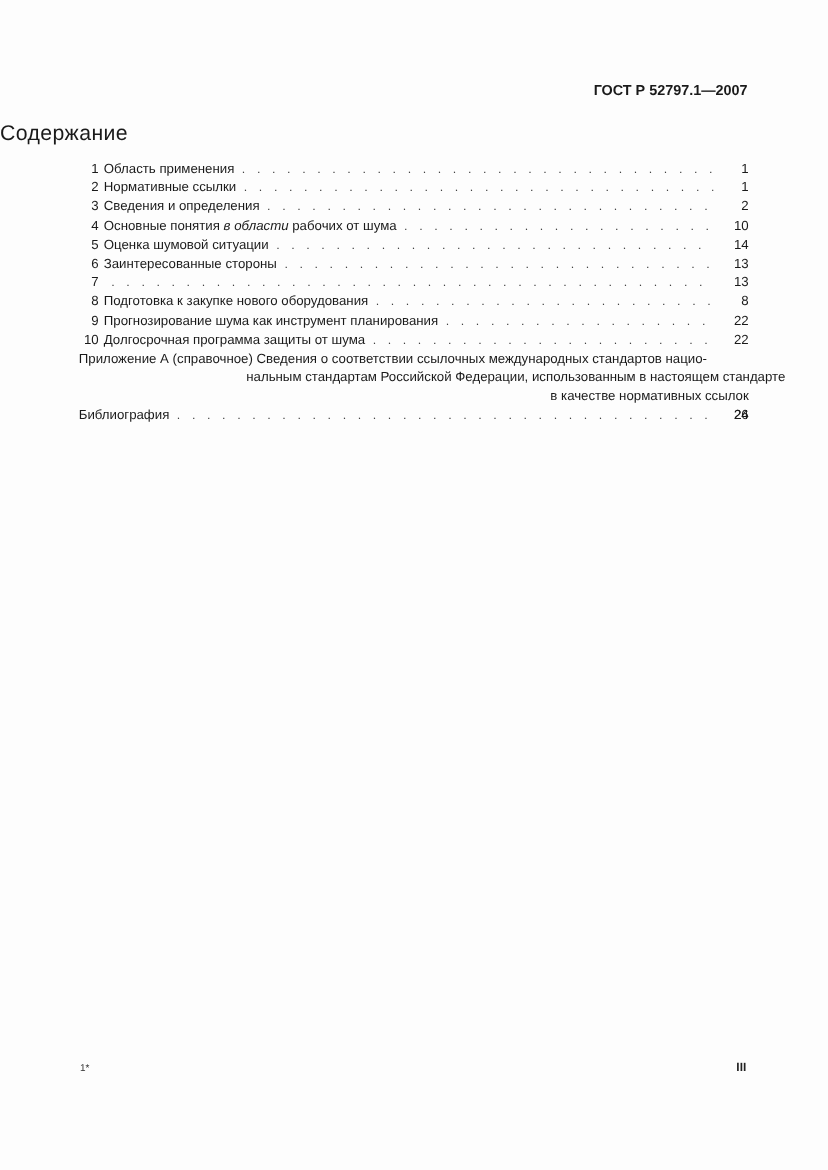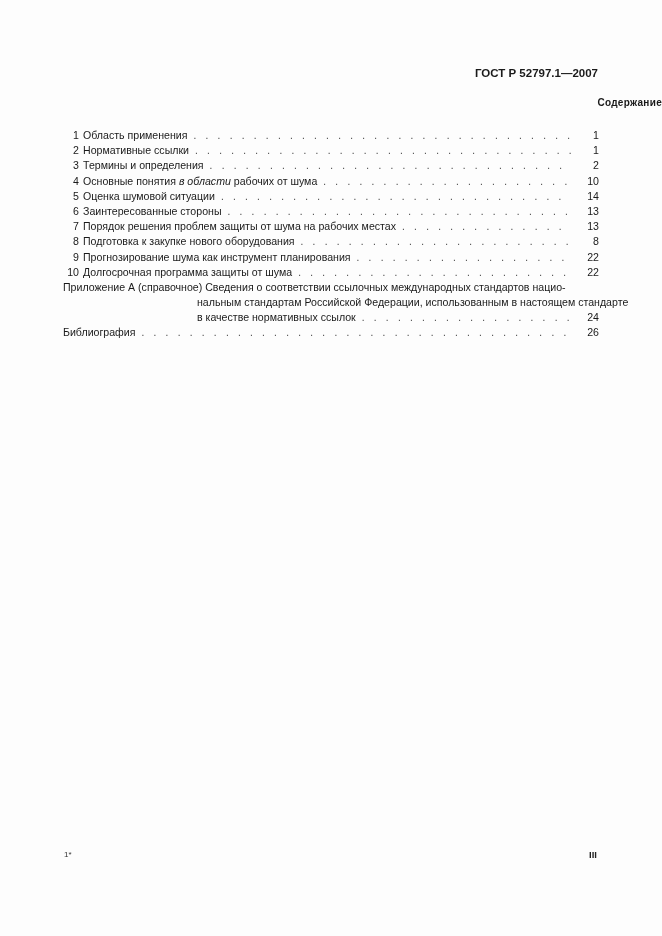--- a/index.html
+++ b/index.html
@@ -21,23 +21,23 @@
       right: 64px;
       font-size: 11.5px;
       font-weight: bold;
       letter-spacing: 0;
     }
     .toc-title {
       position: absolute;
       top: 97px;
       left: 0;
       width: 662px;
-      text-align: right;
-      font-size: 10px;
-      font-weight: bold;
+      text-align: left;
+      font-size: 17px;
+      font-weight: normal;
       letter-spacing: 0.3px;
     }
     .toc {
       position: absolute;
       top: 128px;
       left: 63px;
       width: 536px;
       font-size: 10.6px;
       line-height: 15.2px;
     }
@@ -85,20 +85,21 @@
       padding-left: 134px;
       white-space: nowrap;
       height: 15.2px;
     }
     .appendix-last {
       display: flex;
       align-items: flex-end;
       padding-left: 134px;
       height: 15.2px;
       white-space: nowrap;
+      flex-direction: column;
     }
     .footer-left {
       position: absolute;
       top: 850px;
       left: 64px;
       font-size: 8px;
       color: #333;
     }
     .footer-right {
       position: absolute;
@@ -127,21 +128,21 @@
 
   <div class="toc-row">
     <span class="toc-num">2</span>
     <span class="toc-label">Нормативные ссылки</span>
     <span class="toc-dots"></span>
     <span class="toc-page">1</span>
   </div>
 
   <div class="toc-row">
     <span class="toc-num">3</span>
-    <span class="toc-label">Термины и определения</span>
+    <span class="toc-label">Сведения и определения</span>
     <span class="toc-dots"></span>
     <span class="toc-page">2</span>
   </div>
 
   <div class="toc-row">
     <span class="toc-num">4</span>
     <span class="toc-label"><span>Основные понятия </span><em>в области</em><span> рабочих от шума</span></span>
     <span class="toc-dots"></span>
     <span class="toc-page">10</span>
   </div>
@@ -155,21 +156,20 @@
 
   <div class="toc-row">
     <span class="toc-num">6</span>
     <span class="toc-label">Заинтересованные стороны</span>
     <span class="toc-dots"></span>
     <span class="toc-page">13</span>
   </div>
 
   <div class="toc-row">
     <span class="toc-num">7</span>
-    <span class="toc-label">Порядок решения проблем защиты от шума на рабочих местах</span>
     <span class="toc-dots"></span>
     <span class="toc-page">13</span>
   </div>
 
   <div class="toc-row">
     <span class="toc-num">8</span>
     <span class="toc-label">Подготовка к закупке нового оборудования</span>
     <span class="toc-dots"></span>
     <span class="toc-page">8</span>
   </div>

